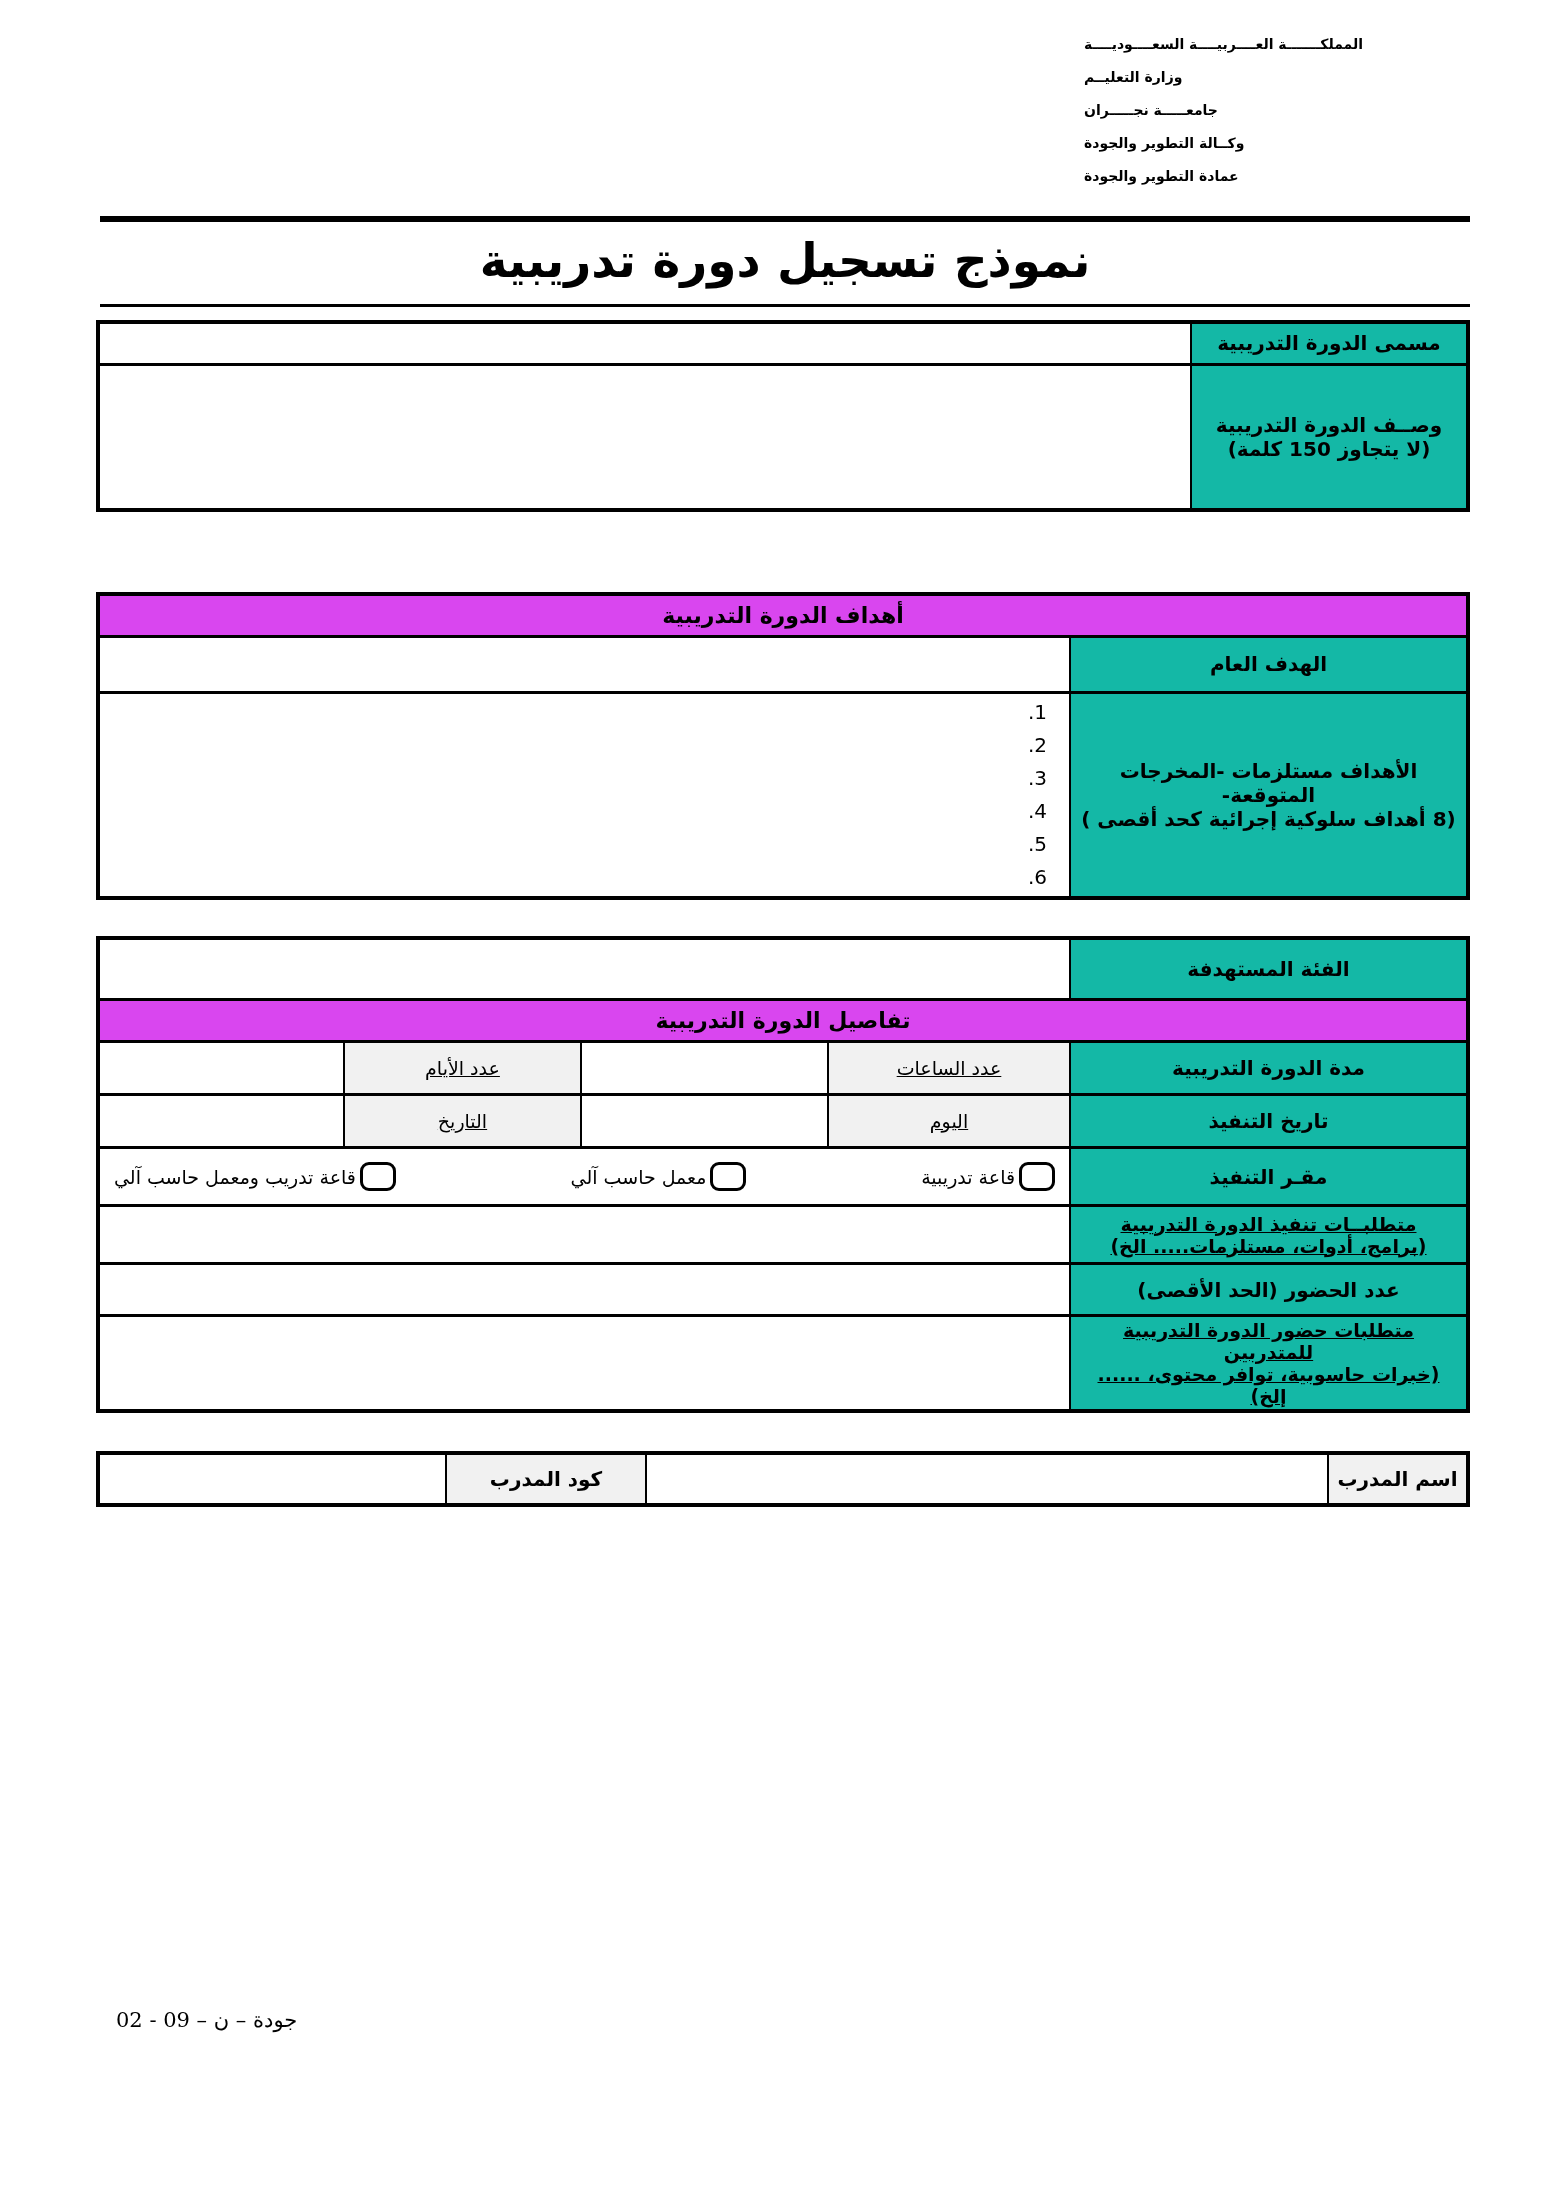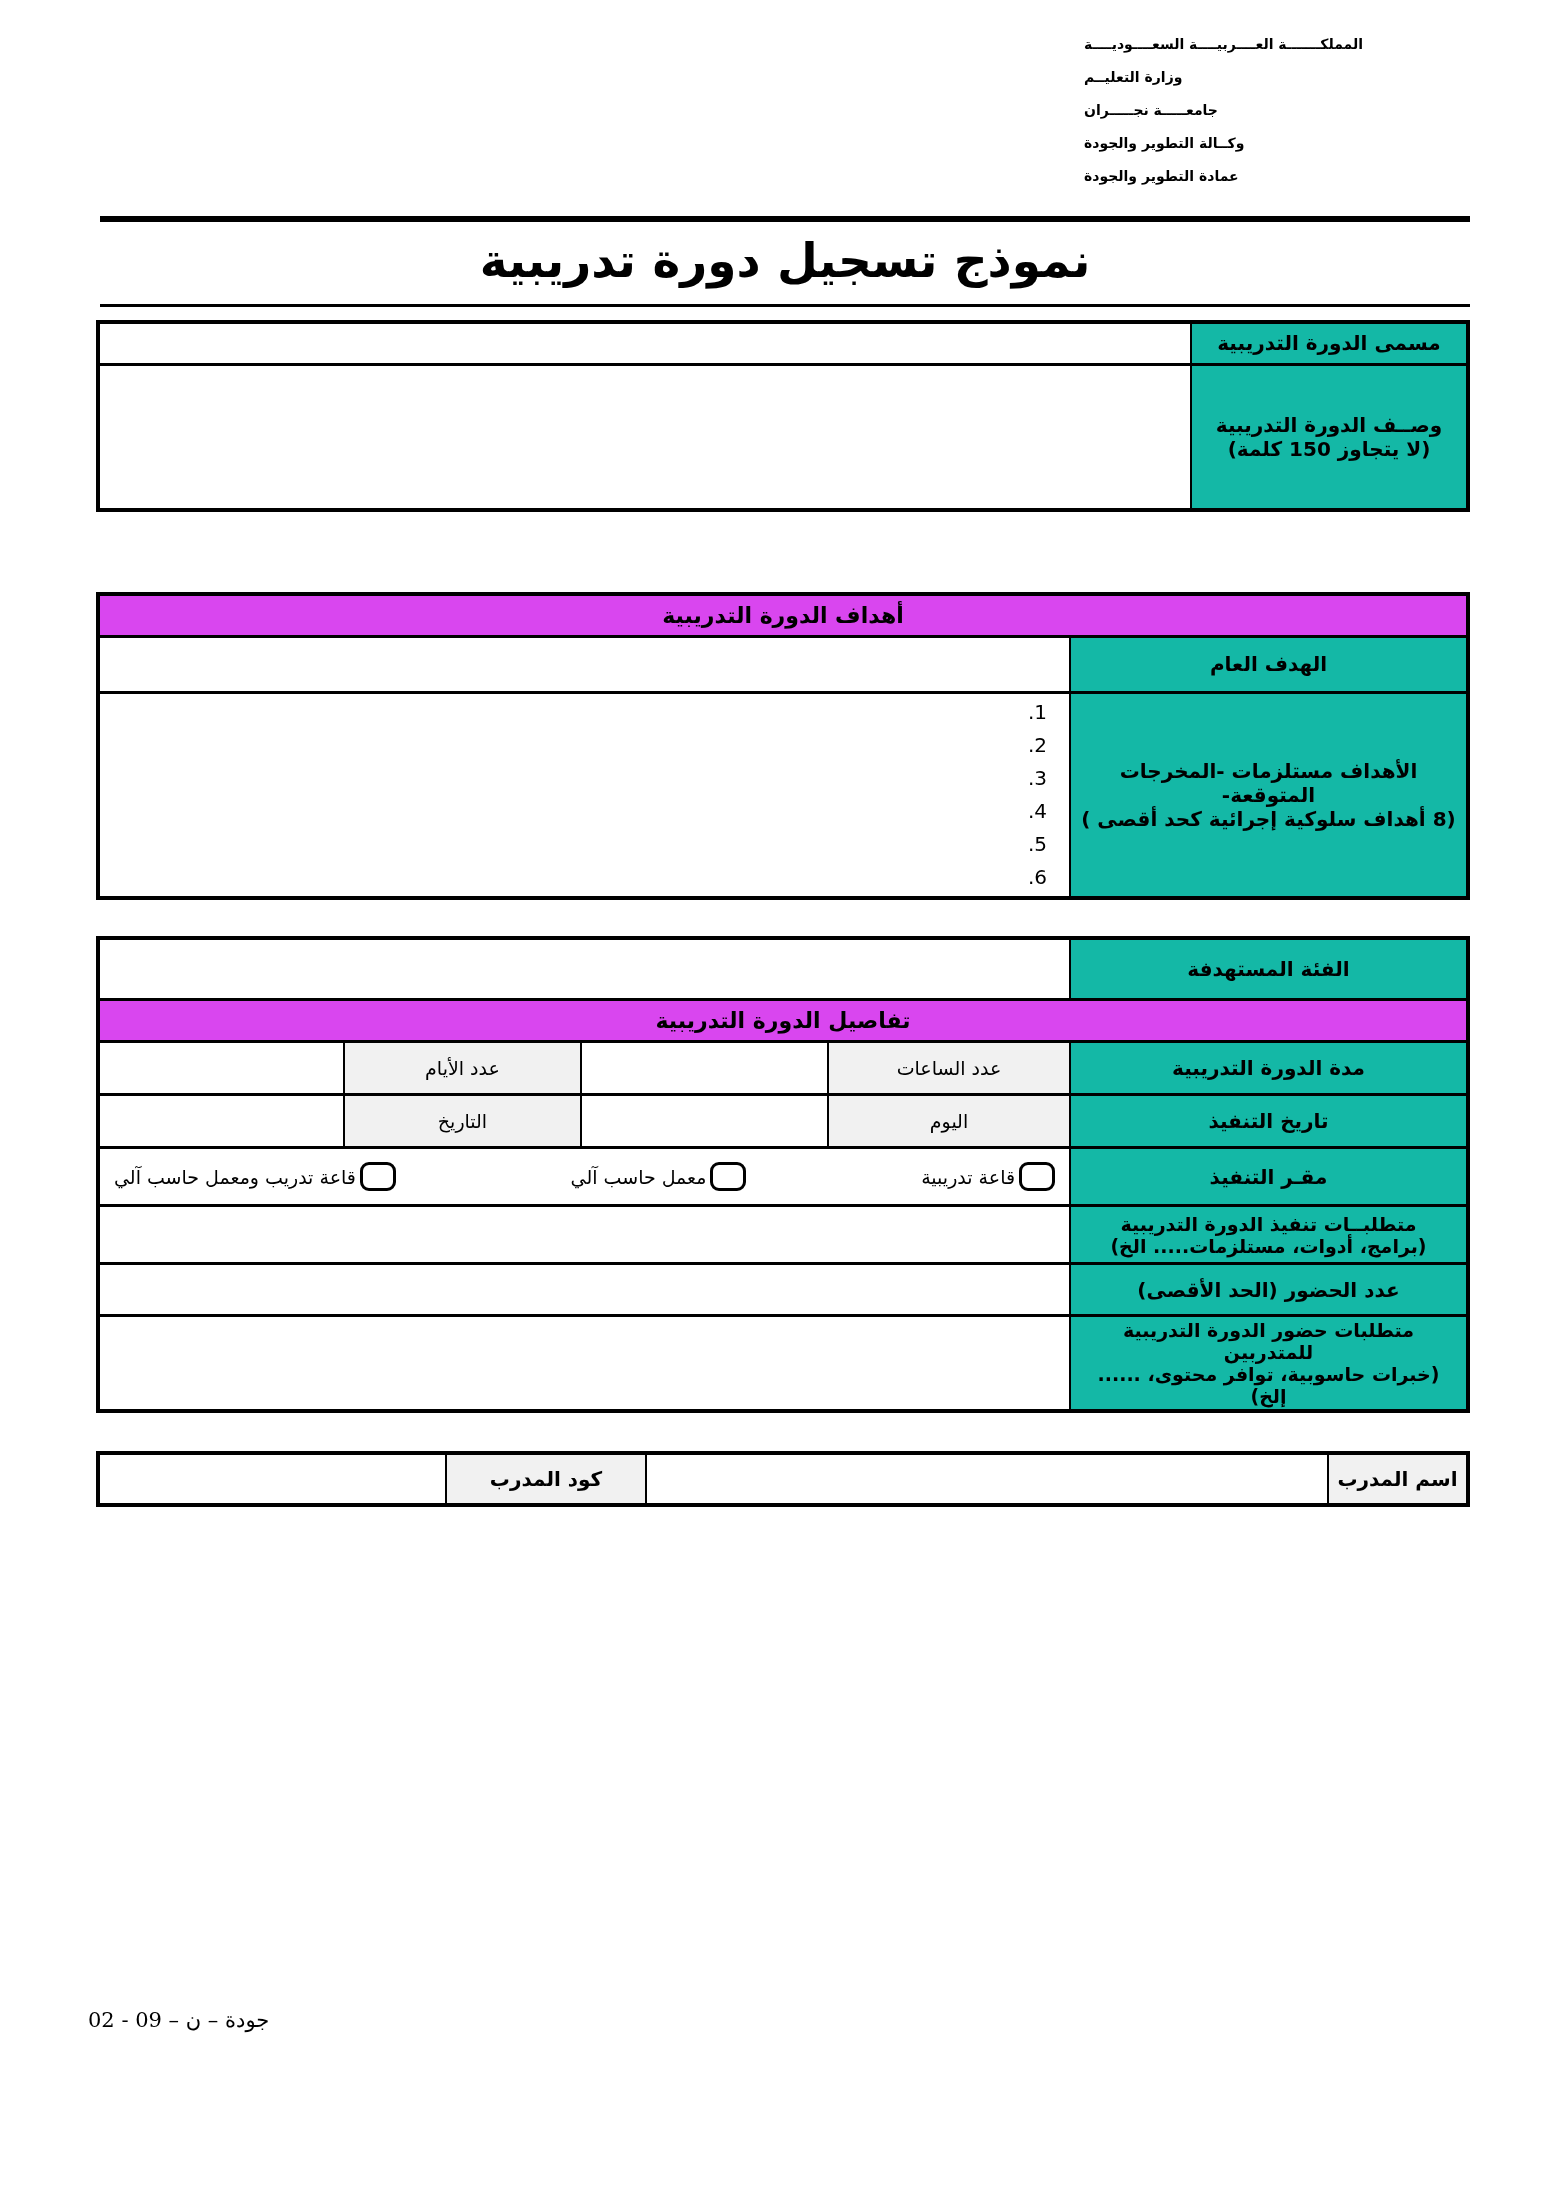--- a/index.html
+++ b/index.html
@@ -32,35 +32,35 @@
     font-size:20px;vertical-align:middle;padding:2px 8px;overflow:hidden;
   }
   .t1{margin-top:13px;}
   .t2{margin-top:80px;}
   .t3{margin-top:36px;}
   .t4{margin-top:38px;}
   .lbl{background:#14b8a6;font-weight:bold;text-align:center;}
   .hdr{background:#d946ef;font-weight:bold;text-align:center;font-size:22px;}
   .sub{background:#f1f1f1;text-align:center;font-weight:normal;}
   .fill{background:#ffffff;}
-  .small-line{font-size:19px;}
+  .small-line{font-size:19px;text-decoration:underline;}
   .obj-line{line-height:33px;padding-left:4px;text-align:right;padding-right:14px;font-size:20px;}
 
   
   .venue-cell{padding:0 14px;}
   .venue-row{display:flex;justify-content:space-between;align-items:center;height:100%;}
   .venue-option{display:flex;align-items:center;gap:4px;font-size:19px;}
   .checkbox{
     display:inline-block;width:30px;height:23px;background:#fff;
     border:3px solid #000;border-radius:9px;flex:0 0 auto;
   }
 
   
   .doc-footer{
-    position:absolute;left:88px;top:2008px;direction:rtl;
+    position:absolute;left:116px;top:2008px;direction:rtl;
     font-size:21px;font-family:"DejaVu Serif","Liberation Serif",serif;
   }
 </style>
 </head>
 <body>
 
 <div class="content">
 
   <div class="page-header">
     <div class="org-block">

